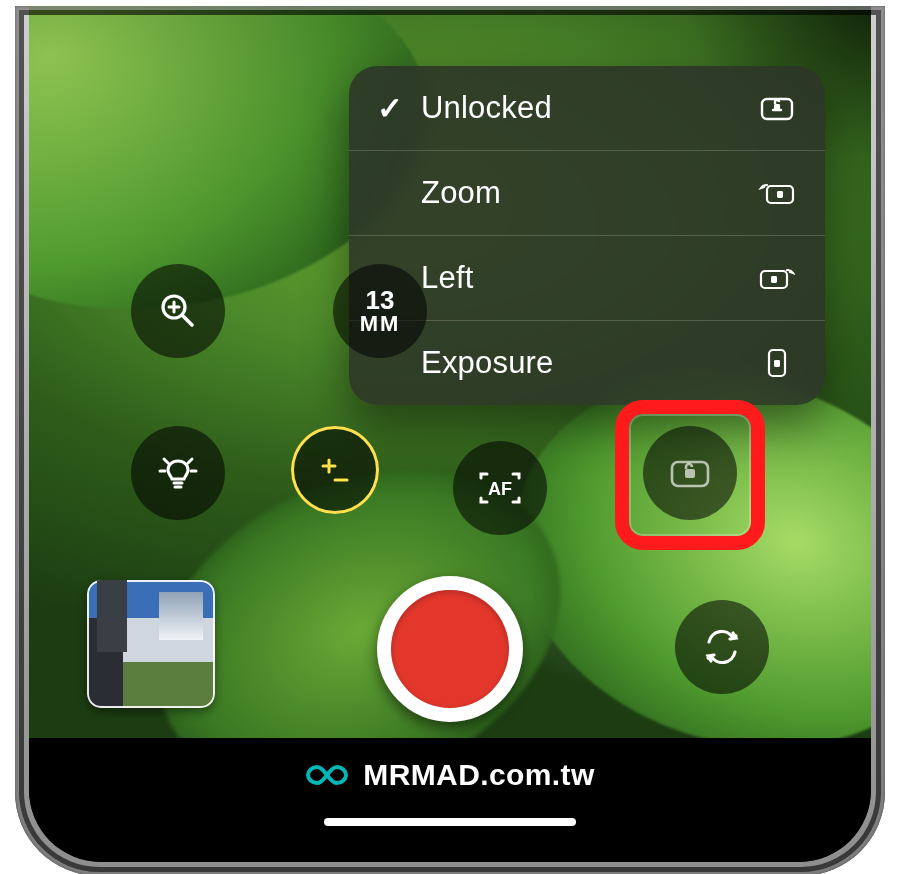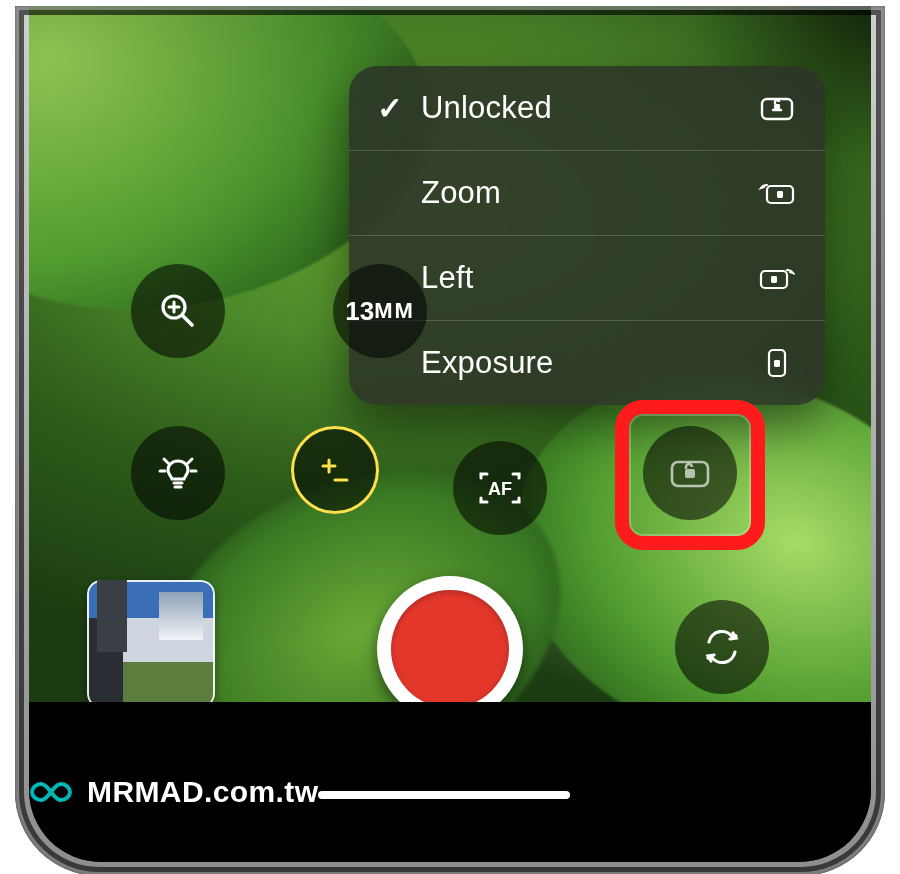--- a/index.html
+++ b/index.html
@@ -66,21 +66,21 @@
   .mi-icon svg{display:block;}
 
   
   .cbtn{
     position:absolute;width:94px;height:94px;border-radius:50%;
     background:var(--btn-bg);display:flex;align-items:center;justify-content:center;
     color:#fff;
   }
   .cbtn svg{display:block;}
   .btn-zoom{left:102px;top:258px;}
-  .btn-mm{left:304px;top:258px;flex-direction:row;font-weight:700;line-height:1;color:#fff;}
+  .btn-mm{left:304px;top:258px;flex-direction:column;font-weight:700;line-height:1;color:#fff;}
   .btn-mm .n{font-size:26px;}
   .btn-mm .u{font-size:22px;letter-spacing:2px;}
   .btn-light{left:102px;top:420px;}
   .btn-exposure{left:262px;top:420px;width:88px;height:88px;color:var(--yellow);box-shadow:inset 0 0 0 3px var(--yellow);}
   .btn-af{left:424px;top:435px;}
   .btn-orient{left:614px;top:420px;color:rgba(255,255,255,0.65);}
   .btn-flip{right:102px;top:594px;}
 
   
   .highlight{
@@ -109,22 +109,22 @@
     position:absolute;left:50%;top:570px;transform:translateX(-50%);
     width:146px;height:146px;border-radius:50%;background:#fff;
     display:flex;align-items:center;justify-content:center;
     box-shadow:0 6px 14px rgba(0,0,0,0.5);
   }
   .record .core{width:118px;height:118px;border-radius:50%;background:var(--rec-red);
     box-shadow:inset 0 2px 6px rgba(0,0,0,0.25);}
 
   
   .bottombar{
-    position:absolute;left:0;right:0;bottom:0;height:160px;background:#000;
-    display:flex;flex-direction:row;align-items:center;justify-content:flex-start;
+    position:absolute;left:0;right:0;bottom:0;height:124px;background:#000;
+    display:flex;flex-direction:column;align-items:center;justify-content:flex-start;
   }
   .brand{margin-top:20px;display:flex;align-items:center;gap:14px;color:#fff;font-size:30px;font-weight:800;letter-spacing:0.4px;}
   .brand .dom{font-weight:700;}
   .inf{width:44px;height:24px;}
   .homebar{margin-top:26px;width:252px;height:8px;border-radius:6px;background:#fff;}
 
   .sr{position:absolute;width:1px;height:1px;overflow:hidden;clip:rect(0 0 0 0);}
 </style>
 </head>
 <body>

